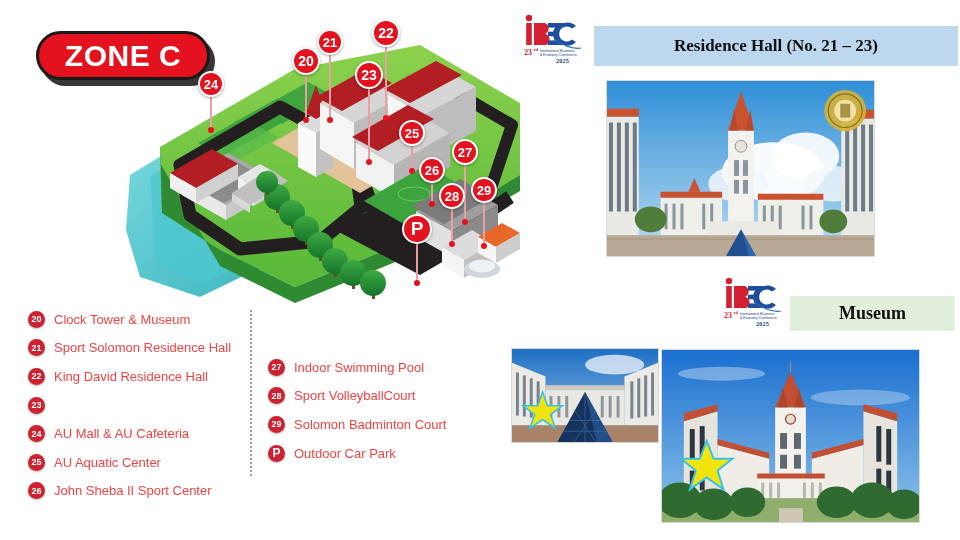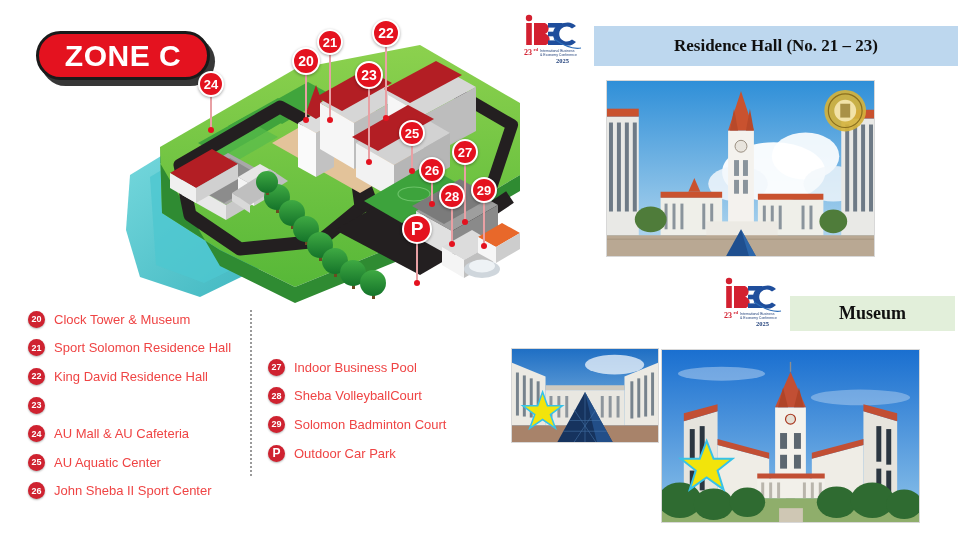--- a/index.html
+++ b/index.html
@@ -314,25 +314,25 @@
     </div>
     <div class="legend-item">
       <div class="legend-badge">26</div>
       <div class="legend-text">John Sheba II Sport Center</div>
     </div>
   </div>
 
   <div id="legend-right">
     <div class="legend-item">
       <div class="legend-badge">27</div>
-      <div class="legend-text">Indoor Business Pool</div>
+      <div class="legend-text">Indoor Swimming Pool</div>
     </div>
     <div class="legend-item">
       <div class="legend-badge">28</div>
-      <div class="legend-text">Sheba VolleyballCourt</div>
+      <div class="legend-text">Sport VolleyballCourt</div>
     </div>
     <div class="legend-item">
       <div class="legend-badge">29</div>
       <div class="legend-text">Solomon Badminton Court</div>
     </div>
     <div class="legend-item">
       <div class="legend-badge park">P</div>
       <div class="legend-text">Outdoor Car Park</div>
     </div>
   </div>

